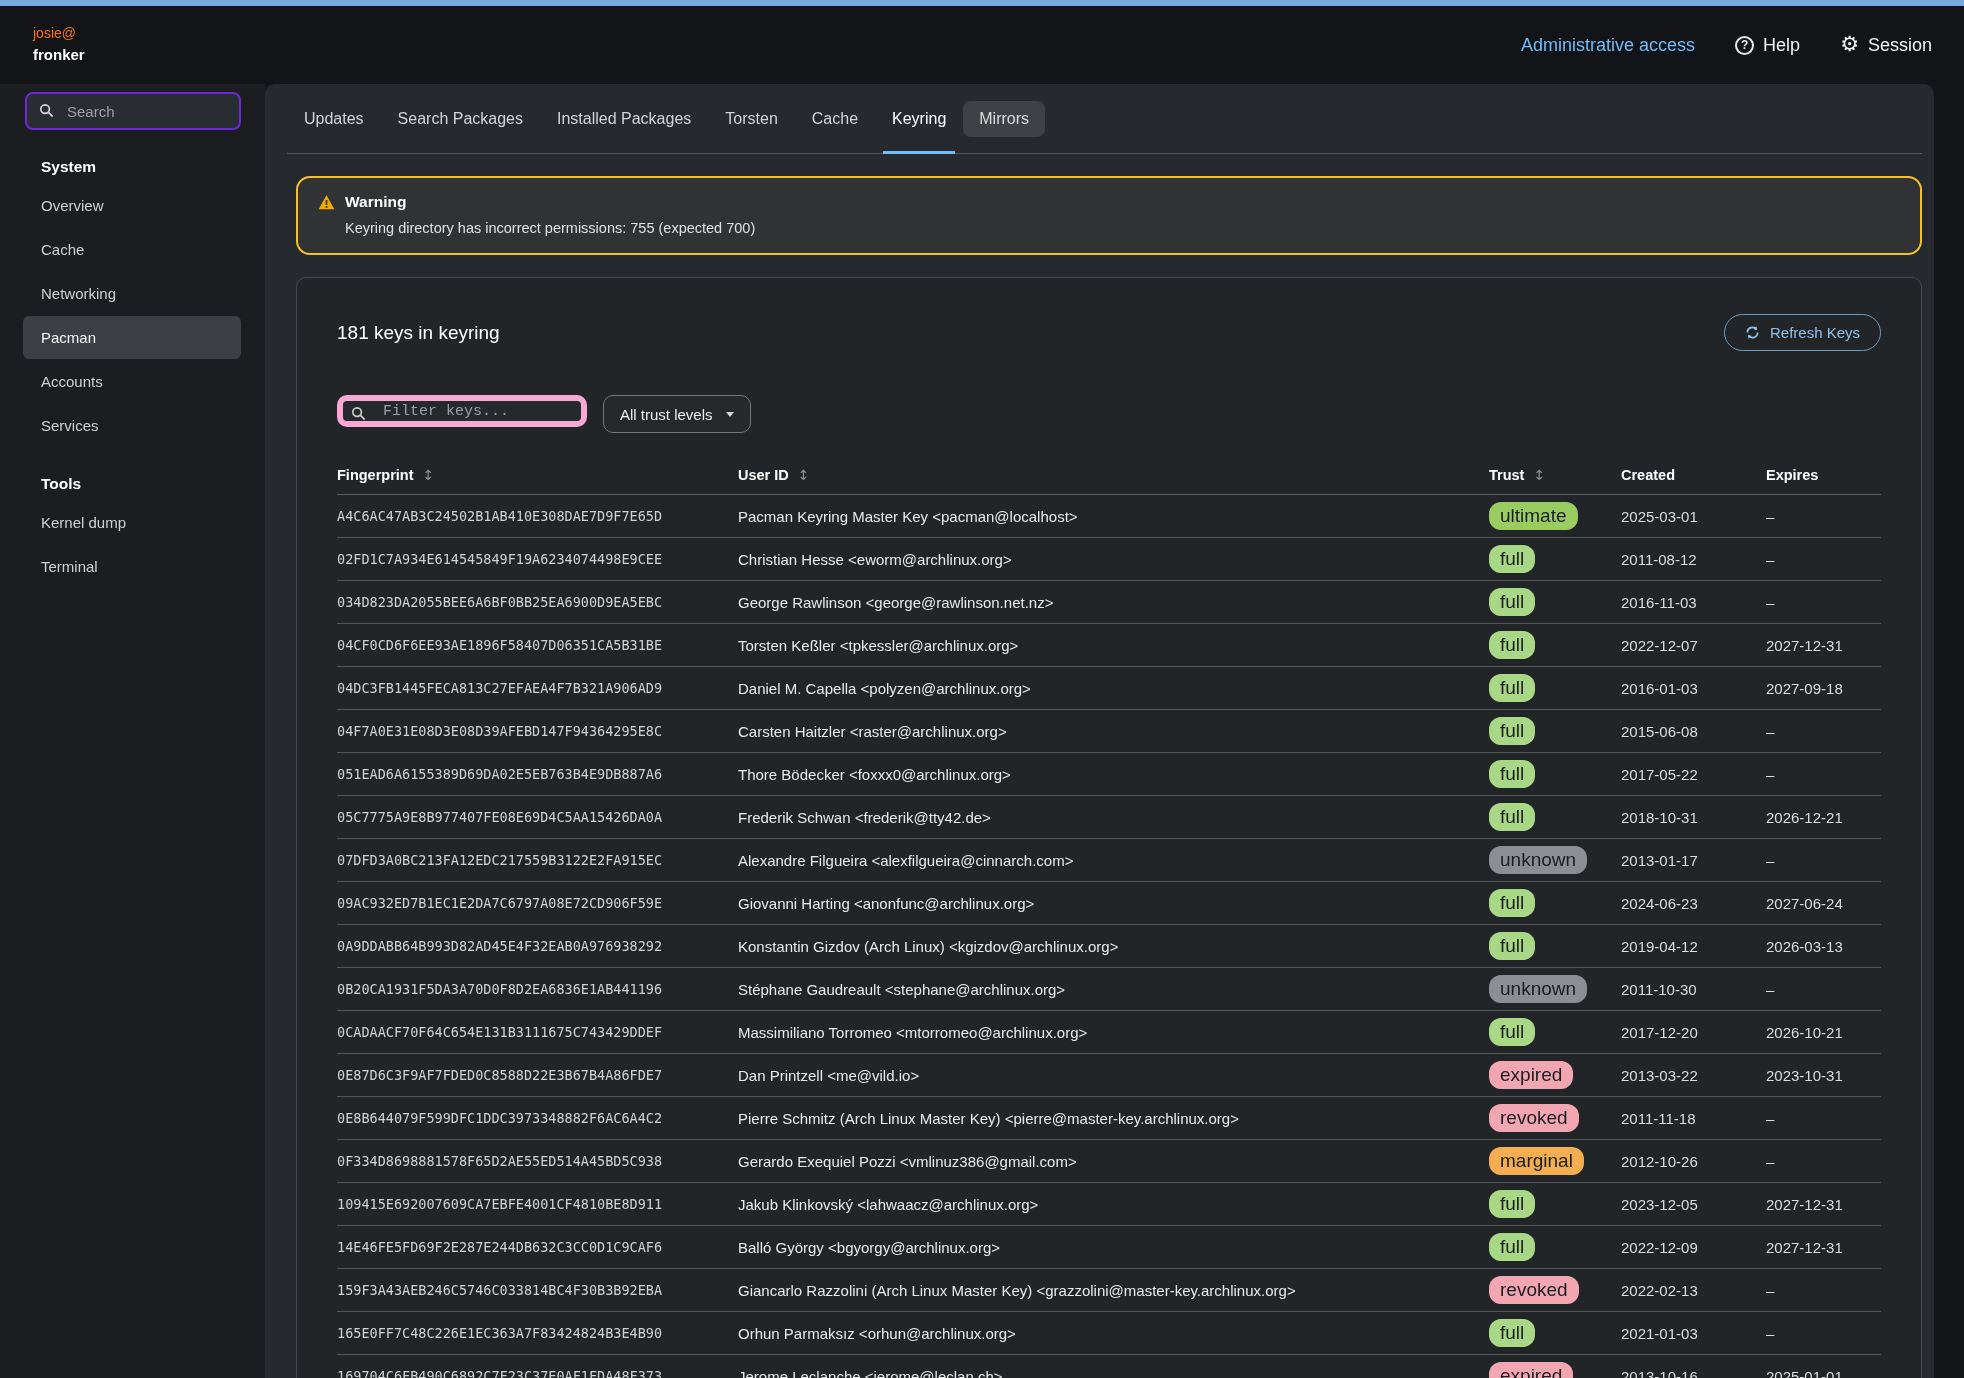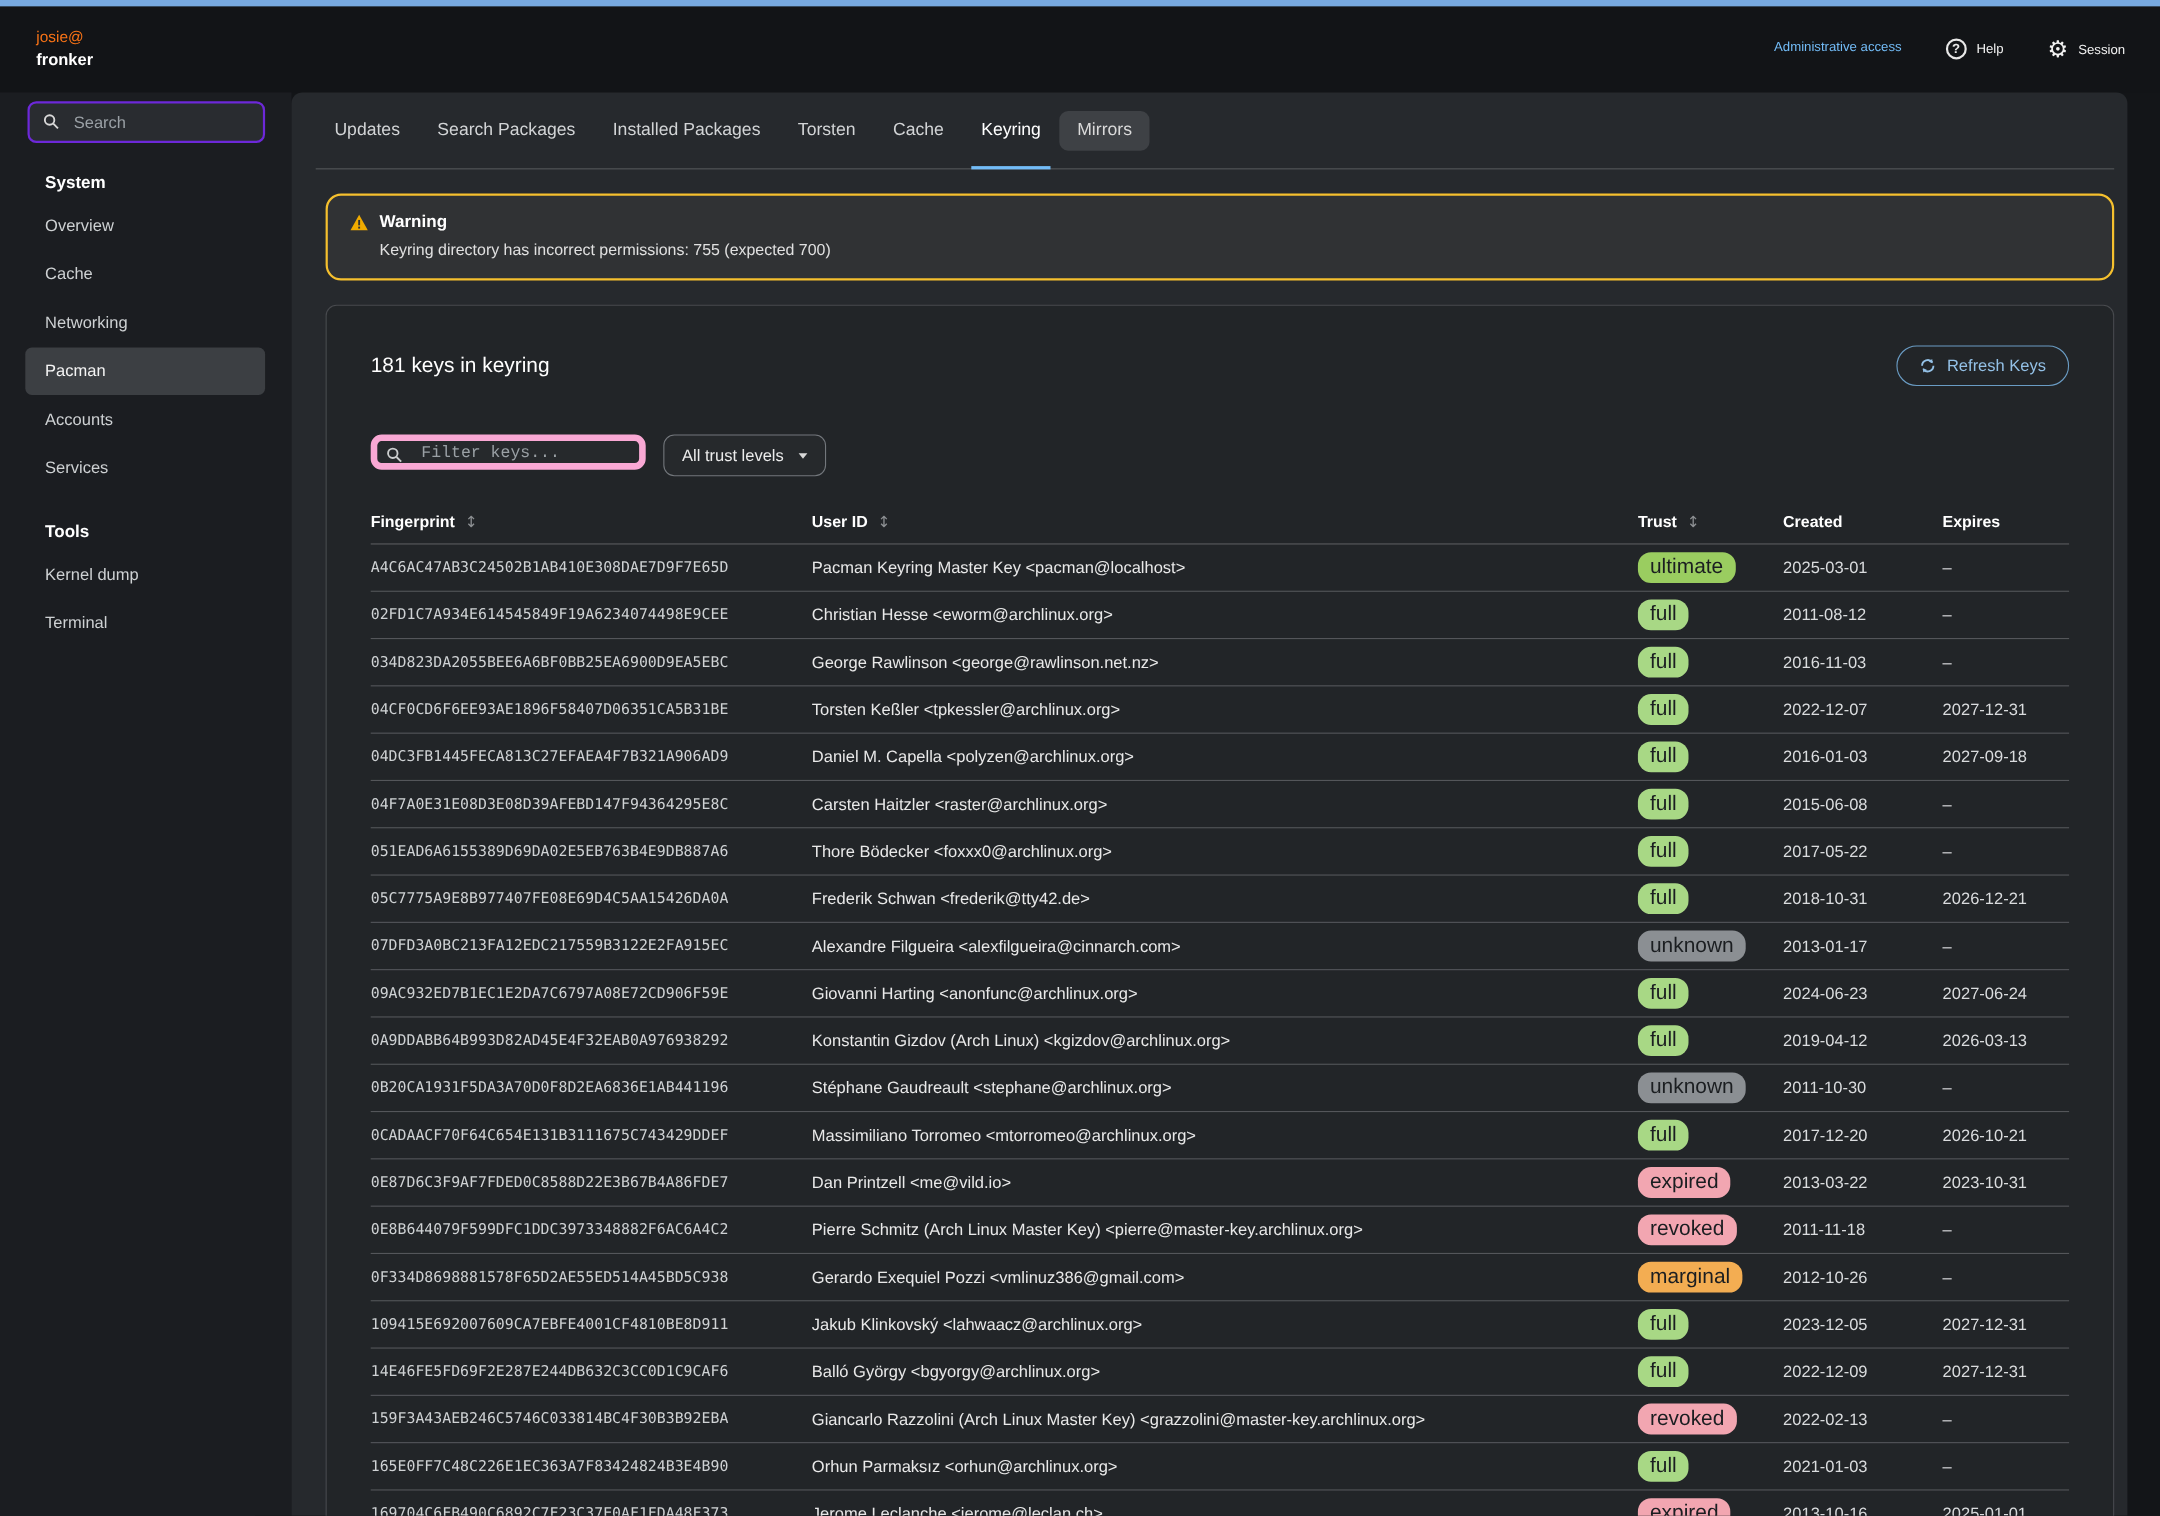--- a/index.html
+++ b/index.html
@@ -13,21 +13,21 @@
   .topbar { height:6px; background:#77a9e0; }
   
   .masthead {
     height:78px; background:#121417;
     display:flex; justify-content:space-between; align-items:center;
     padding:0 32px 0 33px;
   }
   .brand { line-height:1.5; }
   .brand .user { font-size:14px; color:#f97316; }
   .brand .host { font-size:15px; font-weight:bold; color:#fff; }
-  .mast-right { display:flex; align-items:flex-start; gap:40px; font-size:12px; }
+  .mast-right { display:flex; align-items:center; gap:40px; font-size:18px; }
   .link-admin { color:#73bcf7; cursor:pointer; }
   .mast-item { display:flex; align-items:center; gap:9px; color:#f2f2f2; cursor:pointer; }
   .icon-help {
     width:19px; height:19px; border:2px solid #e8e8e8; border-radius:50%;
     display:inline-flex; align-items:center; justify-content:center;
     font-size:12px; font-weight:bold; color:#e8e8e8;
   }
   .icon-help::before { content:"?"; }
   .icon-gear::before { content:"⚙"; font-size:21px; line-height:1; font-family:"DejaVu Sans",sans-serif; }
   

